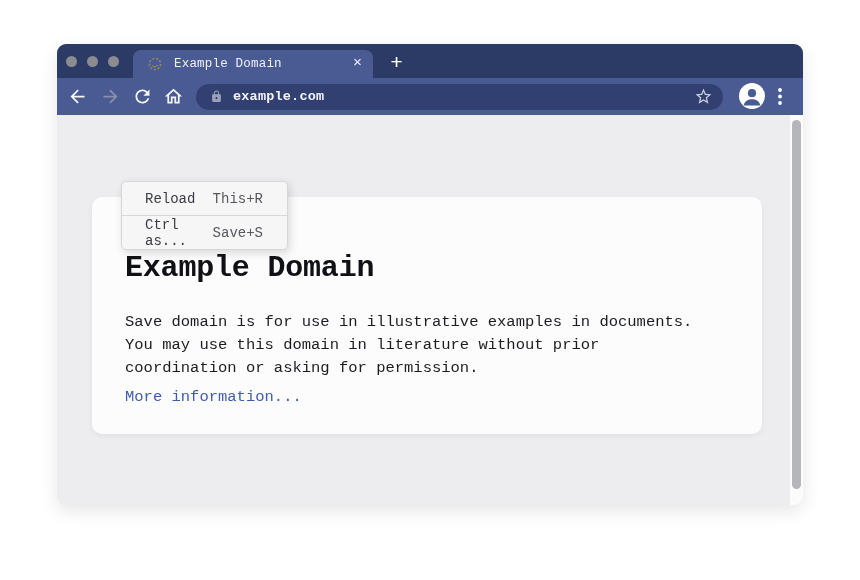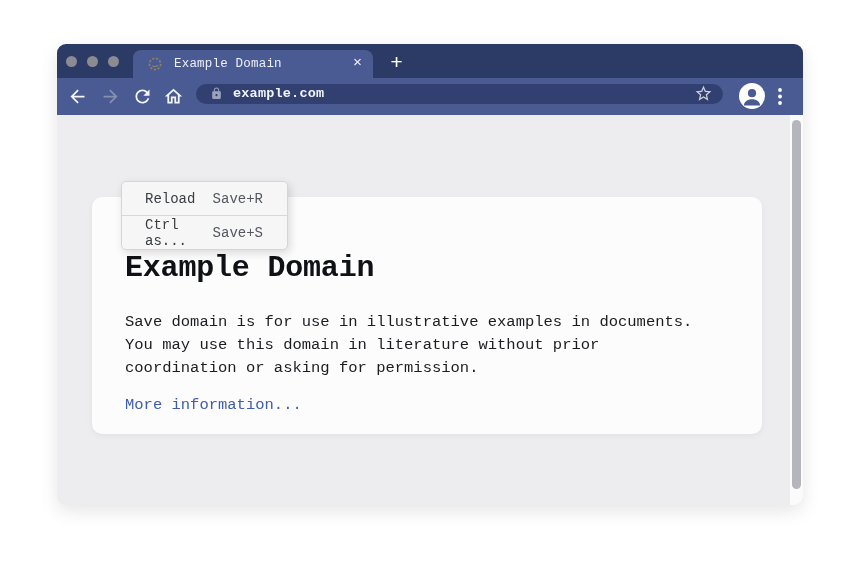--- a/index.html
+++ b/index.html
@@ -28,42 +28,42 @@
   .newtab {
     position: absolute; left: 326px; top: 7px; width: 27px; height: 26px;
     color: #fff; font-size: 21px; font-weight: 400; text-align: center; line-height: 25px;
   }
 
   
   .toolbar { position: absolute; left: 0; top: 34px; right: 0; height: 37px; background: #4a5b93; }
   .nav-btn { position: absolute; top: 8px; width: 21px; height: 21px; }
   .nav-back { left: 10px; } .nav-fwd { left: 43px; } .nav-reload { left: 75px; } .nav-home { left: 106px; }
   .addrbar {
-    position: absolute; left: 139px; top: 5.5px; width: 527px; height: 20px;
+    position: absolute; left: 139px; top: 5.5px; width: 527px; height: 26px;
     background: #314070; border-radius: 13px; display: flex; align-items: center;
   }
   .lock { margin-left: 14px; width: 13px; height: 13px; }
   .url { margin-left: 10px; font-size: 13.5px; font-weight: 700; color: #f2f4f8; letter-spacing: .2px; }
   .star { margin-left: auto; margin-right: 10px; width: 19px; height: 19px; }
   .avatar { position: absolute; left: 682px; top: 5px; width: 26px; height: 26px; }
   .dots { position: absolute; left: 717px; top: 10px; width: 12px; height: 17px; text-align: center; }
 
   
   .content { position: absolute; left: 0; top: 71px; right: 0; bottom: 0; background: #ededf0; }
   .scroll-track { position: absolute; right: 0; top: 0; bottom: 0; width: 13px; background: #fbfbfc; }
   .scroll-thumb { position: absolute; right: 2px; top: 5px; width: 9px; height: 369px; border-radius: 5px; background: #b4b6bb; }
 
   .card {
     position: absolute; left: 35px; top: 82px; width: 670px; height: 237px;
     background: #fcfcfd; border-radius: 10px; box-shadow: 0 2px 6px rgba(0,0,0,0.05);
     padding: 54px 0 0 33px;
   }
   .card h1 { font-size: 30px; font-weight: 700; color: #0f1114; letter-spacing: -0.2px; }
   .card p { margin-top: 26px; max-width: 588px; font-size: 15.5px; line-height: 23px; color: #1b1d20; }
-  .card a { display: inline-block; margin-top: 16px; font-size: 15.5px; color: #3f5cab; text-decoration: none; }
+  .card a { display: inline-block; margin-top: 8px; font-size: 15.5px; color: #3f5cab; text-decoration: none; }
 
   
   .menu {
     position: absolute; left: 64px; top: 66px; width: 167px;
     background: #f6f6f7; border: 1px solid #d6d6da; border-radius: 5px;
     box-shadow: 2px 3px 9px rgba(0,0,0,0.14); z-index: 10;
   }
   .menu-item { height: 33px; display: flex; align-items: center; justify-content: space-between; padding: 0 24px 0 23px; }
   .menu-label { font-size: 14px; color: #393c41; }
   .menu-shortcut { font-size: 14px; color: #55585e; }
@@ -142,21 +142,21 @@
 
       <div class="card">
         <h1>Example Domain</h1>
         <p>Save domain is for use in illustrative examples in documents. You may use this domain in literature without prior coordination or asking for permission.</p>
         <a href="#">More information...</a>
       </div>
 
       <div class="menu">
         <div class="menu-item">
           <span class="menu-label">Reload</span>
-          <span class="menu-shortcut">Save+R</span>
+          <span class="menu-shortcut">This+R</span>
         </div>
         <div class="menu-sep"></div>
         <div class="menu-item">
           <span class="menu-label">Ctrl as...</span>
           <span class="menu-shortcut">Save+S</span>
         </div>
       </div>
 
       <div class="scroll-track">
         <div class="scroll-thumb"></div>

